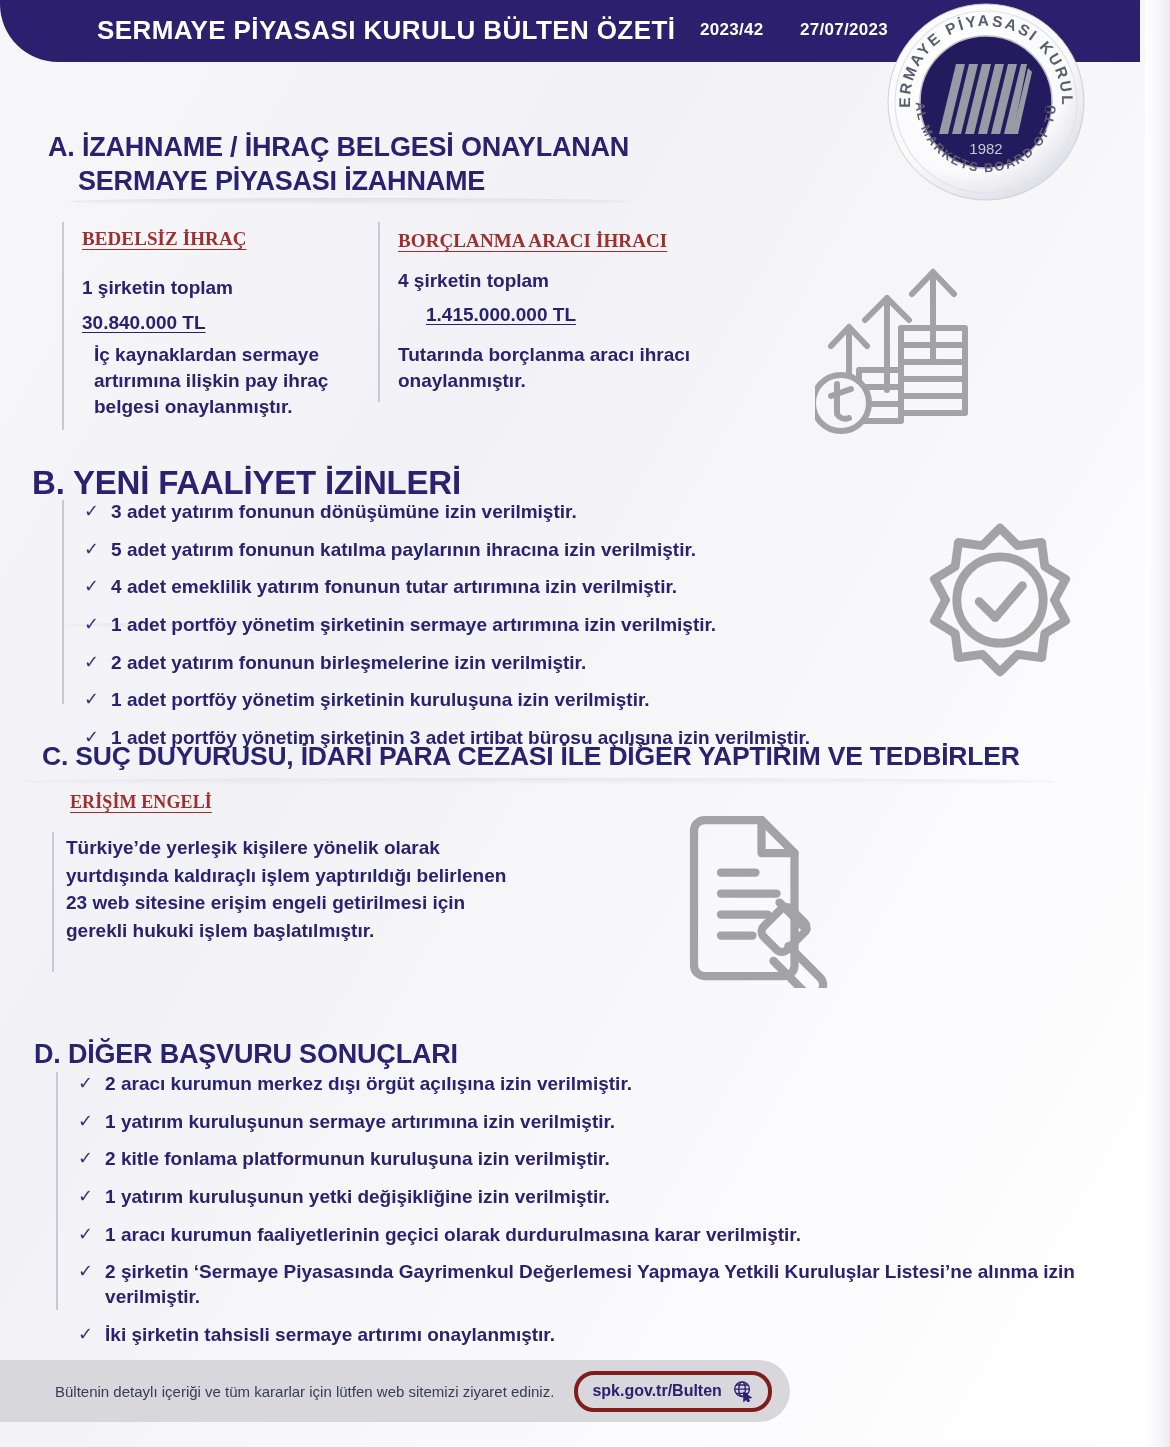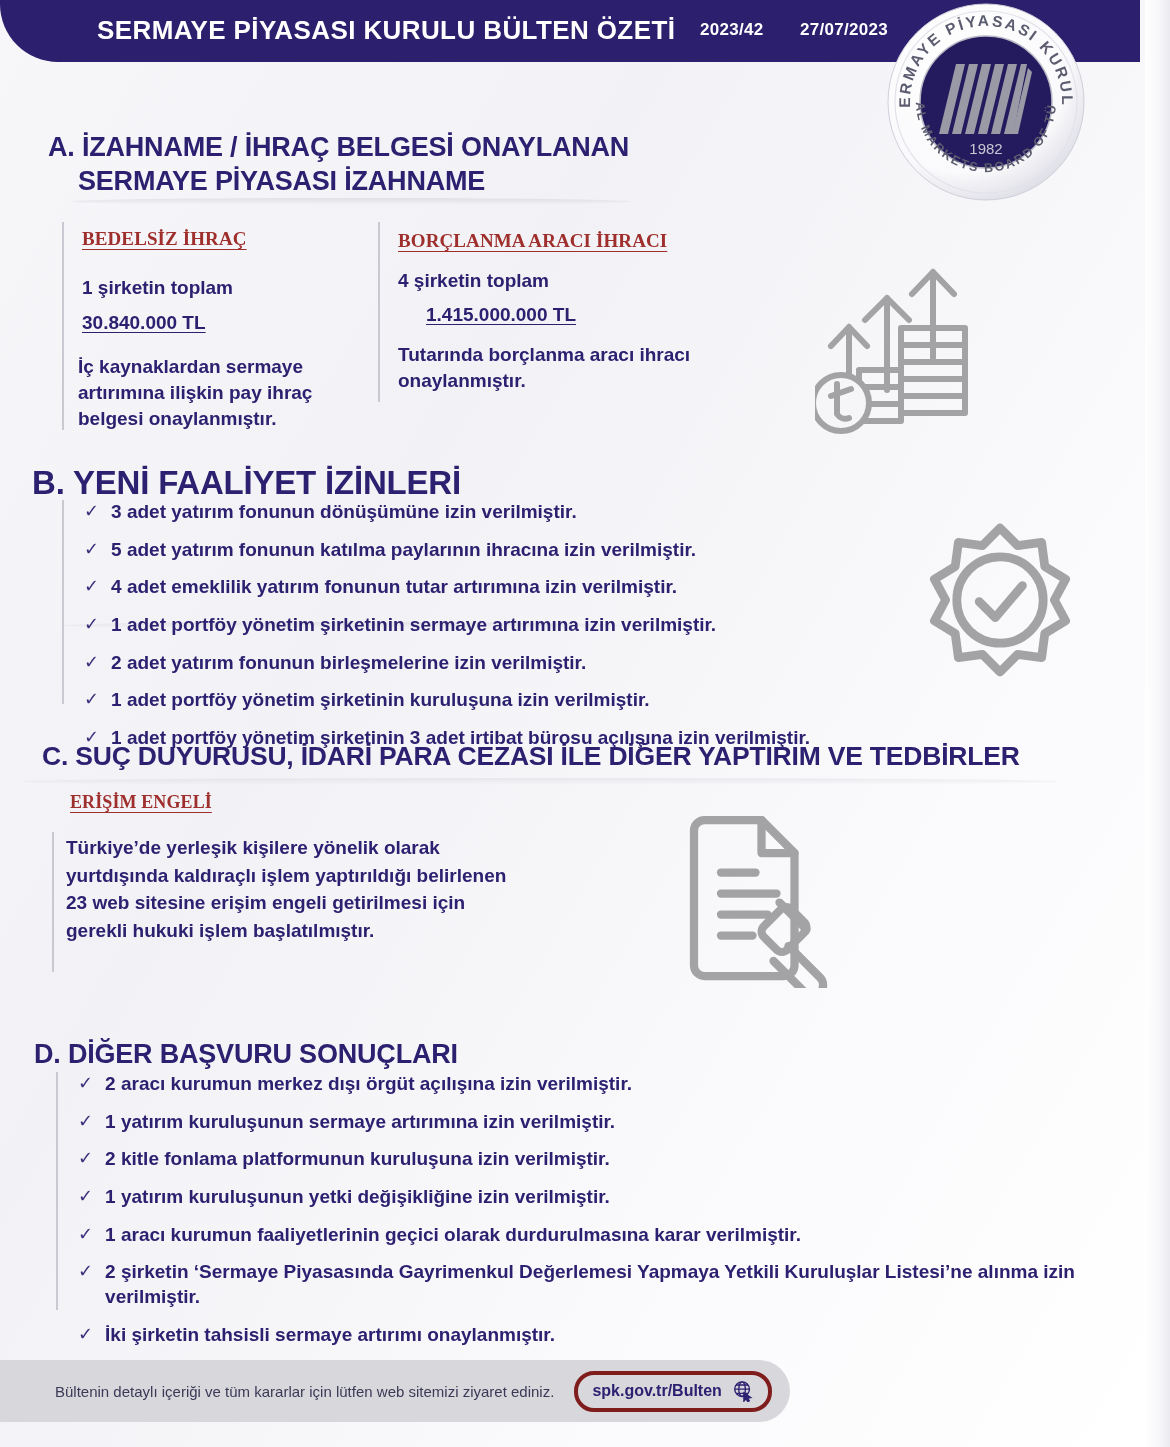--- a/index.html
+++ b/index.html
@@ -228,21 +228,21 @@
   <div class="section-head" style="left:48px; top:131px; font-size:27px; width:820px;">
     <div>A. İZAHNAME / İHRAÇ BELGESİ ONAYLANAN</div>
     <div style="padding-left:30px;">SERMAYE PİYASASI İZAHNAME</div>
   </div>
   <div class="head-rule" style="left:70px; top:198px; width:560px;"></div>
 
   <div class="divider-v" style="left:62px; top:222px; height:208px;"></div>
   <div class="sub-head" style="left:82px; top:228px;">BEDELSİZ İHRAÇ</div>
   <div class="blue-text" style="left:82px; top:275px;">1 şirketin toplam</div>
   <div class="blue-text u" style="left:82px; top:310px;">30.840.000 TL</div>
-  <div class="blue-text" style="left:78px; top:342px; width:285px;margin-top:12px;">İç kaynaklardan sermaye artırımına ilişkin pay ihraç belgesi onaylanmıştır.</div>
+  <div class="blue-text" style="left:94px; top:342px; width:285px;">İç kaynaklardan sermaye artırımına ilişkin pay ihraç belgesi onaylanmıştır.</div>
 
   <div class="divider-v" style="left:378px; top:222px; height:180px;"></div>
   <div class="sub-head" style="left:398px; top:230px;">BORÇLANMA ARACI İHRACI</div>
   <div class="blue-text" style="left:398px; top:268px;">4 şirketin toplam</div>
   <div class="blue-text u" style="left:398px; top:302px;margin-left:28px;">1.415.000.000 TL</div>
   <div class="blue-text" style="left:398px; top:342px; width:300px;">Tutarında borçlanma aracı ihracı onaylanmıştır.</div>
 
   <svg class="icon-gray" style="left:815px; top:250px;" width="175" height="200" viewBox="0 0 175 200">
     <g fill="none" stroke="#a3a3a6" stroke-width="6" stroke-linejoin="round" stroke-linecap="round">
       <path d="M34 152 V77 M34 77 L16 96 M34 77 L52 96"></path>

